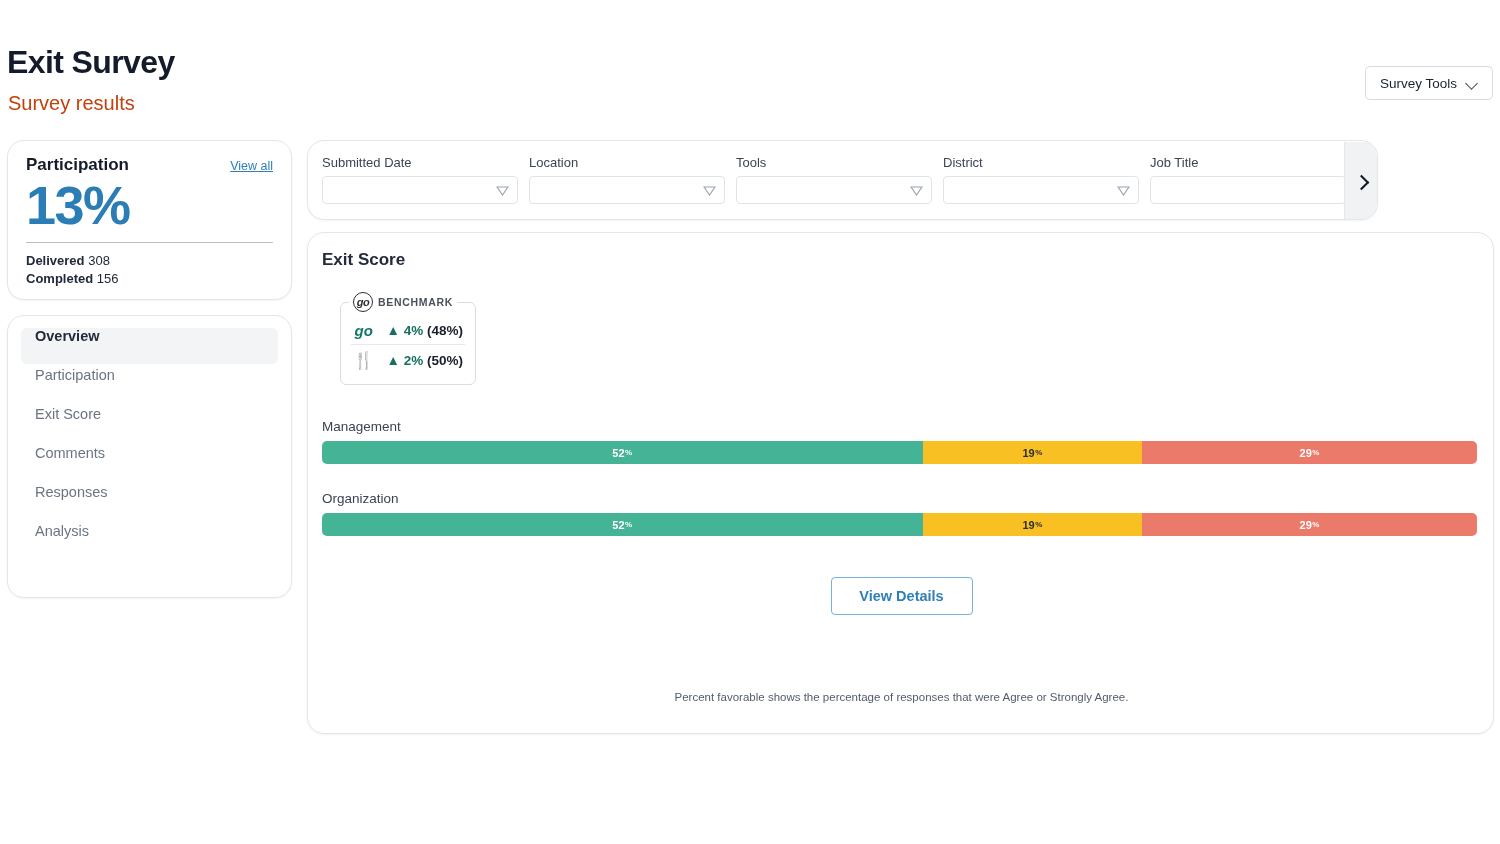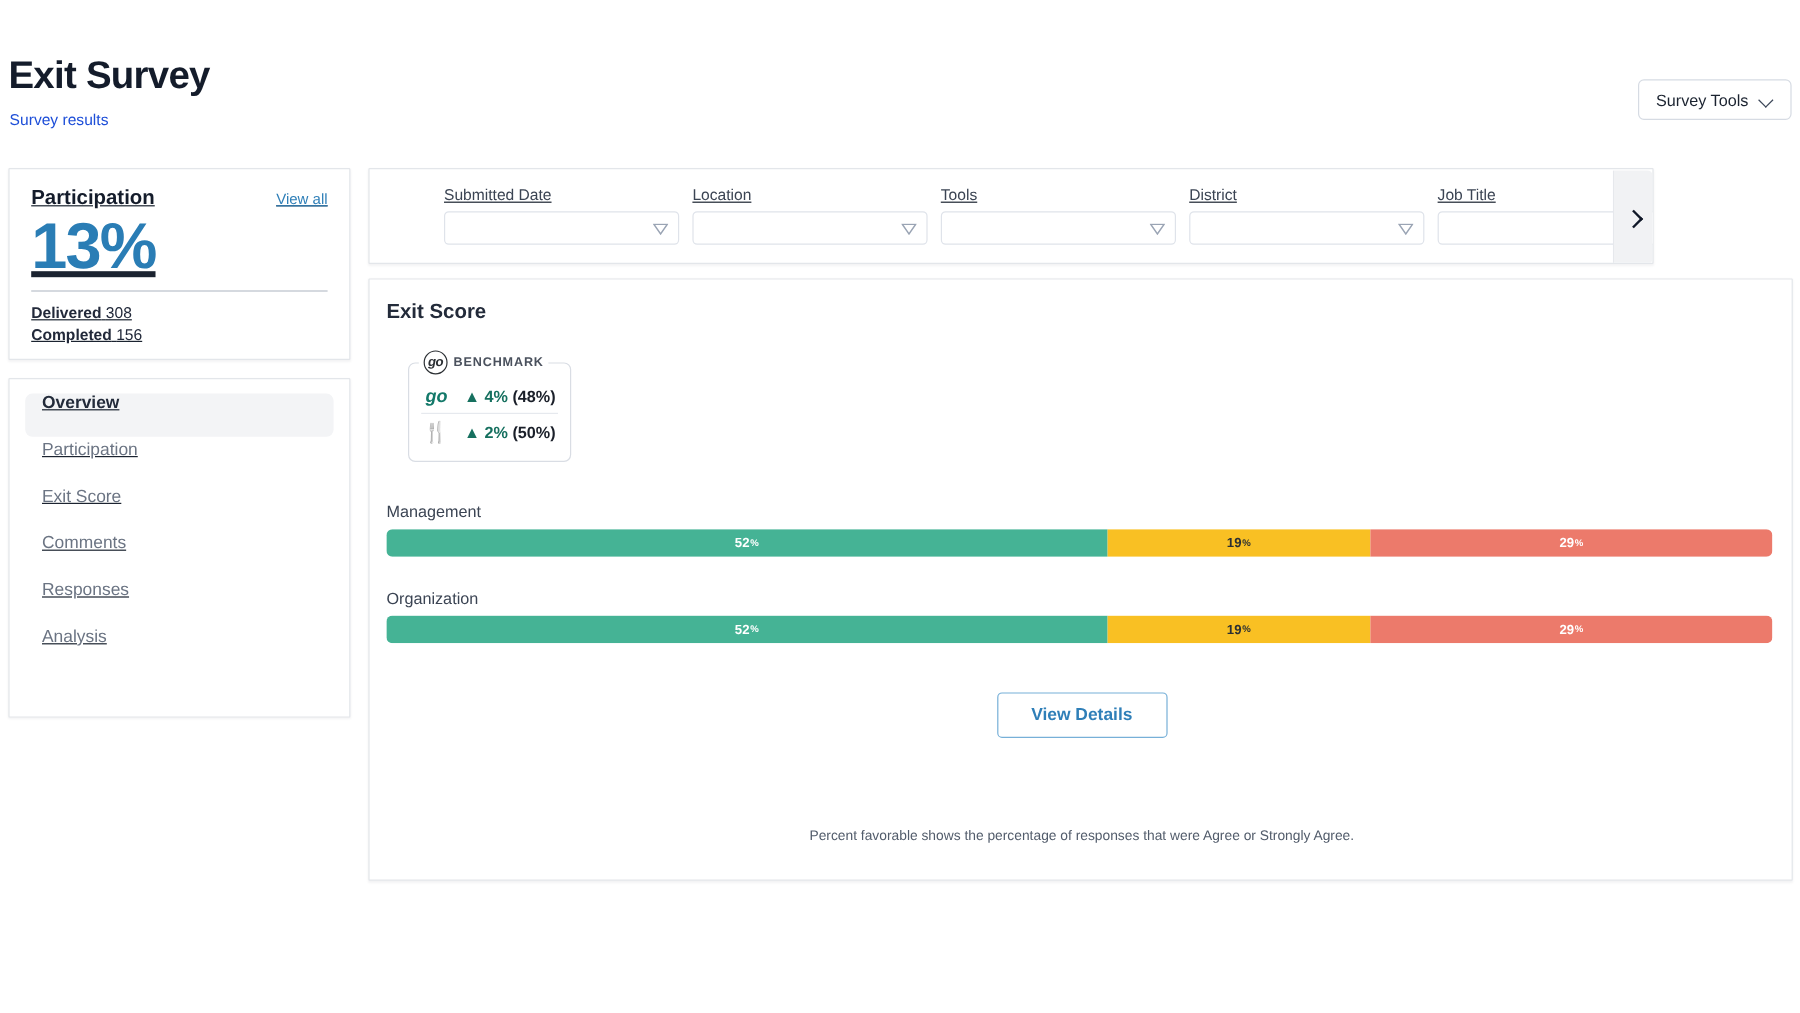--- a/index.html
+++ b/index.html
@@ -15,21 +15,21 @@
 
   
   .header { position: absolute; left: 0; top: 0; width: 1500px; height: 118px; }
   .page-title {
     position: absolute; left: 7px; top: 32px;
     font-size: 32px; font-weight: bold; letter-spacing: -0.6px;
     color: #141c2b;
   }
   .page-subtitle {
     position: absolute; left: 8px; top: 80px;
-    font-size: 13px; color: #1d4ed8;
+    font-size: 20px; color: #c2410c;
   }
   .survey-tools {
     position: absolute; right: 7px; top: 54px;
     display: flex; align-items: center; gap: 10px;
     height: 34px; padding: 0 14px;
     background: #ffffff;
     border: 1px solid #d6dbe3; border-radius: 5px;
     font-size: 13.5px; font-weight: normal; color: #1b2330;
     cursor: pointer;
   }
@@ -38,23 +38,22 @@
     content: ""; position: absolute; left: 0; top: 1px;
     width: 8px; height: 8px;
     border-right: 1.6px solid #3a4557; border-bottom: 1.6px solid #3a4557;
     transform: rotate(45deg);
   }
 
   
   .card {
     background: #ffffff;
     border: 1px solid #e3e6ea;
-    border-radius: 1px;
+    border-radius: 17px;
     box-shadow: 0 1px 2px rgba(16,24,40,.05);
-    text-decoration: underline;
   }
 
   
   .participation {
     position: absolute; left: 7px; top: 128px; width: 285px; height: 160px;
     padding: 14px 18px 0 18px;
   }
   .part-head { display: flex; align-items: baseline; justify-content: space-between; }
   .part-title { font-size: 17px; font-weight: bold; color: #141c2b; }
   .part-viewall {
@@ -79,21 +78,20 @@
     padding: 0 14px; border-radius: 6px;
     font-size: 14.5px; color: #6b7483; cursor: pointer;
     margin-bottom: 3px;
   }
   .nav-item.active { background: #f3f4f6; color: #232b3a; font-weight: bold; }
 
   
   .filters {
     position: absolute; left: 307px; top: 128px; width: 1071px; height: 80px;
     overflow: hidden;
-    padding-left: 48px;
   }
   .filters-track { display: flex; padding: 14px 0 0 14px; gap: 11px; }
   .filter { width: 196px; flex: 0 0 196px; }
   .filter-label { font-size: 13px; color: #3b4453; margin-bottom: 6px; }
   .filter-select {
     position: relative; height: 28px;
     border: 1px solid #dfe3ea; border-radius: 4px; background: #fff;
     cursor: pointer;
   }
   .tri-outline {

